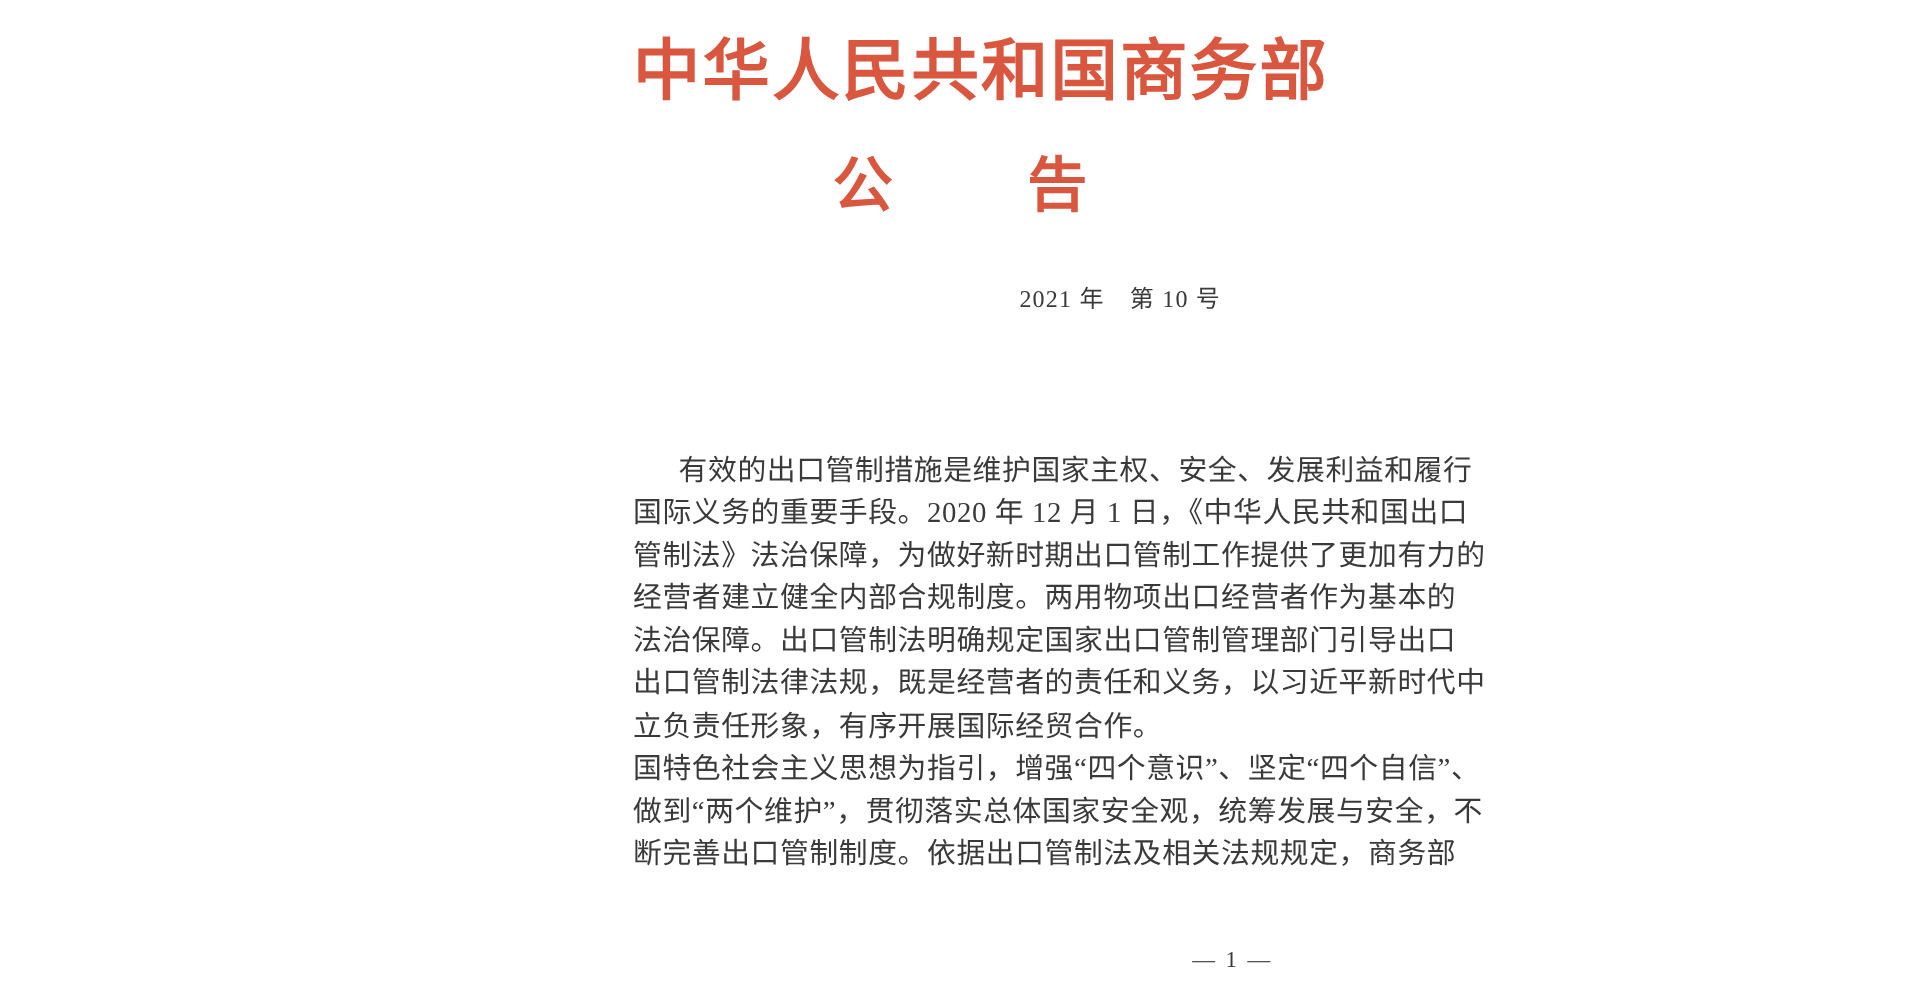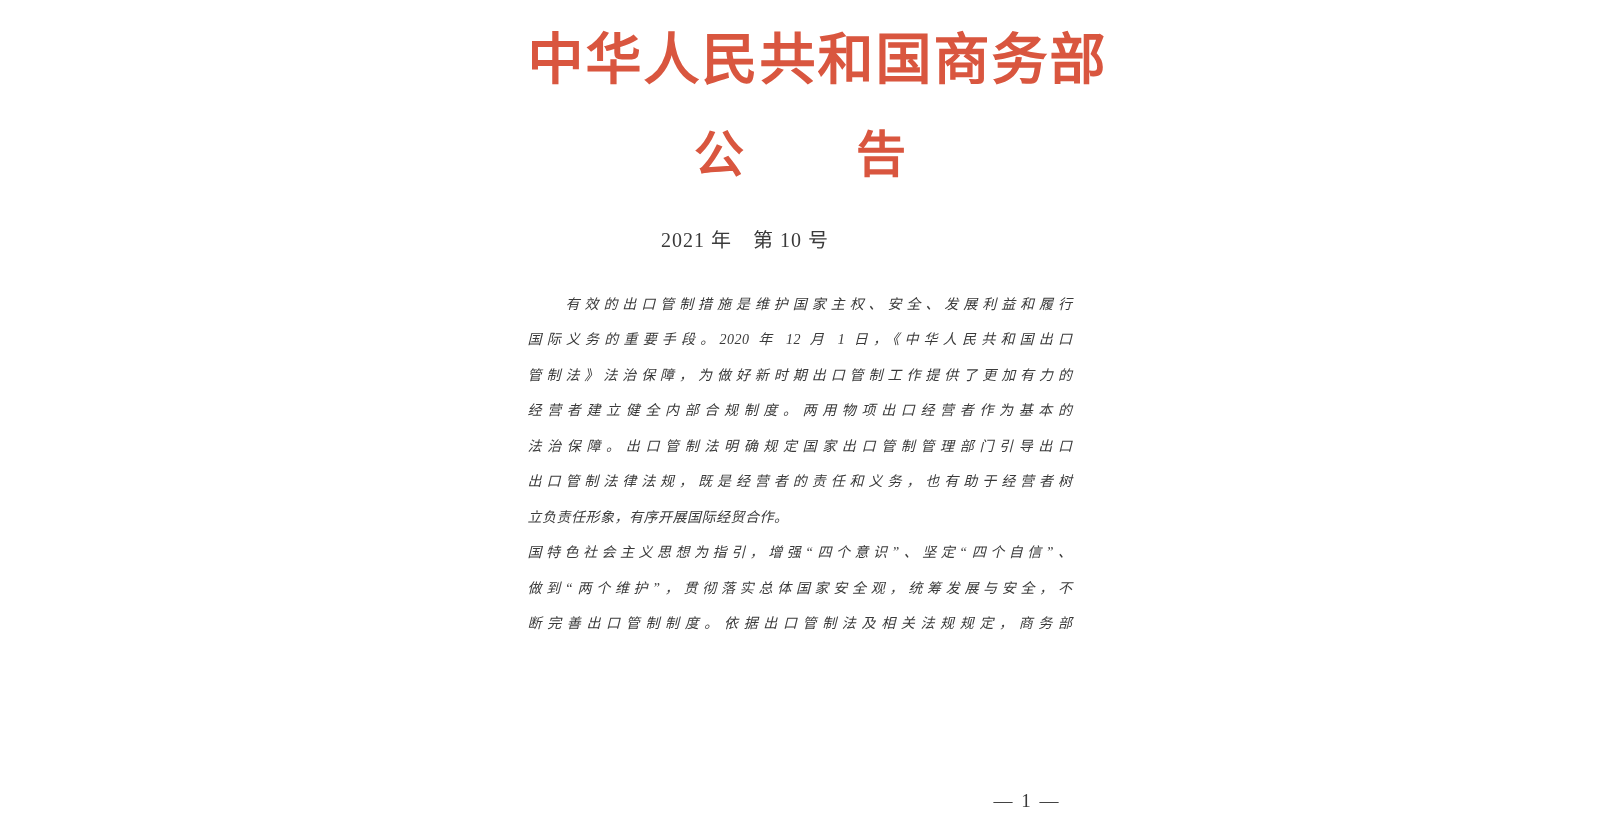--- a/index.html
+++ b/index.html
@@ -36,33 +36,32 @@
     justify-content:center;
     column-gap:112px;
     font-size:50px;
     font-weight:bold;
     line-height:1.3;
     color:var(--accent);
   }
   .issue-line{
     position:relative;
     left:-55px;
-    margin-top:40px;
-    text-align:center;
+    margin-top:50px;
+    text-align:right;
     font-size:20px;
     line-height:24px;
     letter-spacing:1px;
     color:var(--ink);
   }
   .body-block{
-    margin-top:35px;
-    font-size:14px;
+    margin-top:114px;
+    font-size:24px;
     line-height:35.5px;
     color:var(--ink);
-    font-style:italic;
   }
   .body-line{
     width:100%;
     text-align:justify;
     text-align-last:justify;
     white-space:nowrap;
     letter-spacing:0.5px;
   }
   .body-line.indent{
     padding-left:38px;
@@ -96,21 +95,21 @@
   <div class="issue-line">2021 年　第 10 号</div>
 
   <div class="body-block">
 
     <div>
       <div class="body-line indent">有效的出口管制措施是维护国家主权、安全、发展利益和履行</div>
       <div class="body-line">国际义务的重要手段。2020 年 12 月 1 日，《中华人民共和国出口</div>
       <div class="body-line">管制法》法治保障，为做好新时期出口管制工作提供了更加有力的</div>
       <div class="body-line">经营者建立健全内部合规制度。两用物项出口经营者作为基本的</div>
       <div class="body-line">法治保障。出口管制法明确规定国家出口管制管理部门引导出口</div>
-      <div class="body-line">出口管制法律法规，既是经营者的责任和义务，也有助于经营者树</div>
+      <div class="body-line">出口管制法律法规，既是经营者的责任和义务，以习近平新时代中</div>
       <div class="body-line short">立负责任形象，有序开展国际经贸合作。</div>
     </div>
 
     <div>
       <div class="body-line">国特色社会主义思想为指引，增强“四个意识”、坚定“四个自信”、</div>
       <div class="body-line">做到“两个维护”，贯彻落实总体国家安全观，统筹发展与安全，不</div>
       <div class="body-line">断完善出口管制制度。依据出口管制法及相关法规规定，商务部</div>
     </div>
 
   </div>

